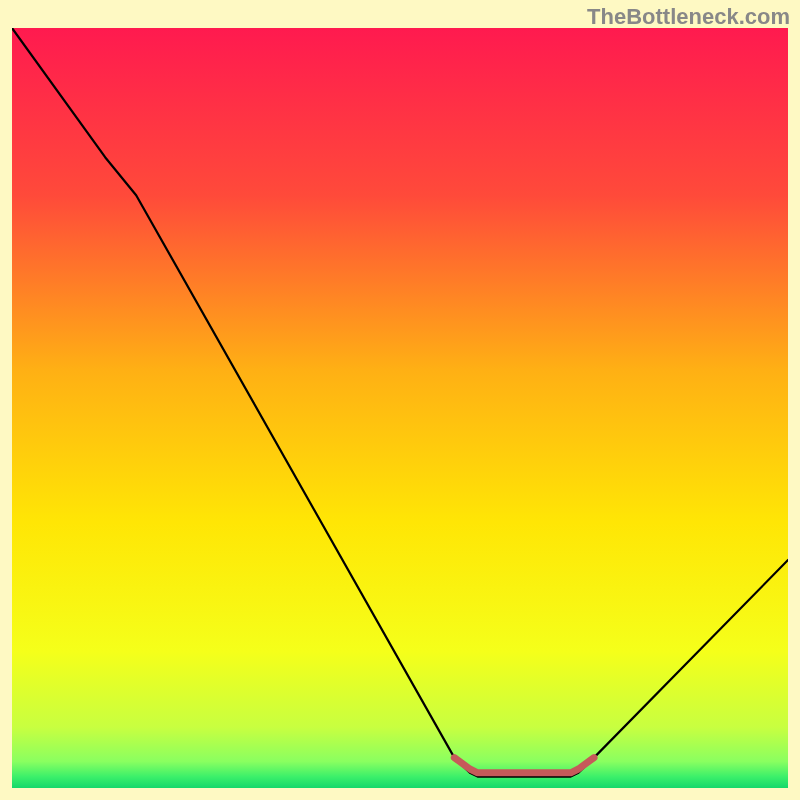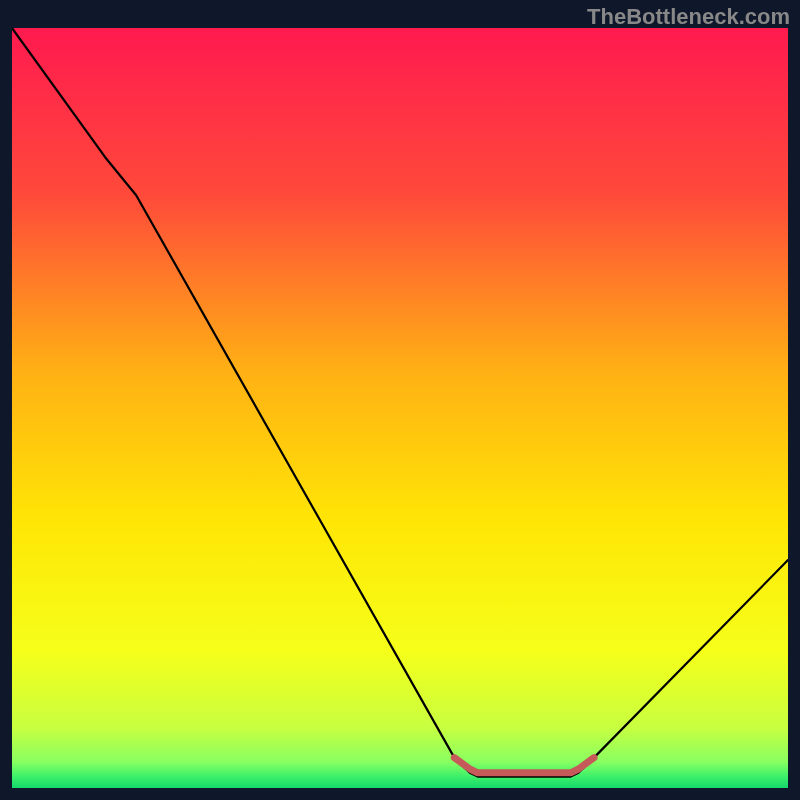--- a/index.html
+++ b/index.html
@@ -1,21 +1,21 @@
 <!DOCTYPE html>
 <html><head>
 <meta charset="utf-8">
 <style>
   * { margin: 0; padding: 0; box-sizing: border-box; }
   html, body { width: 800px; height: 800px; background: #000; overflow: hidden; }
   .container {
     position: relative;
     width: 800px;
     height: 800px;
-    background: #0f172a;
+    background: #fef9c3;
   }
   .watermark {
     position: absolute;
     top: 4px;
     right: 10px;
     color: #888;
     font-family: Arial, Helvetica, sans-serif;
     font-size: 22px;
     font-weight: bold;
     z-index: 10;

